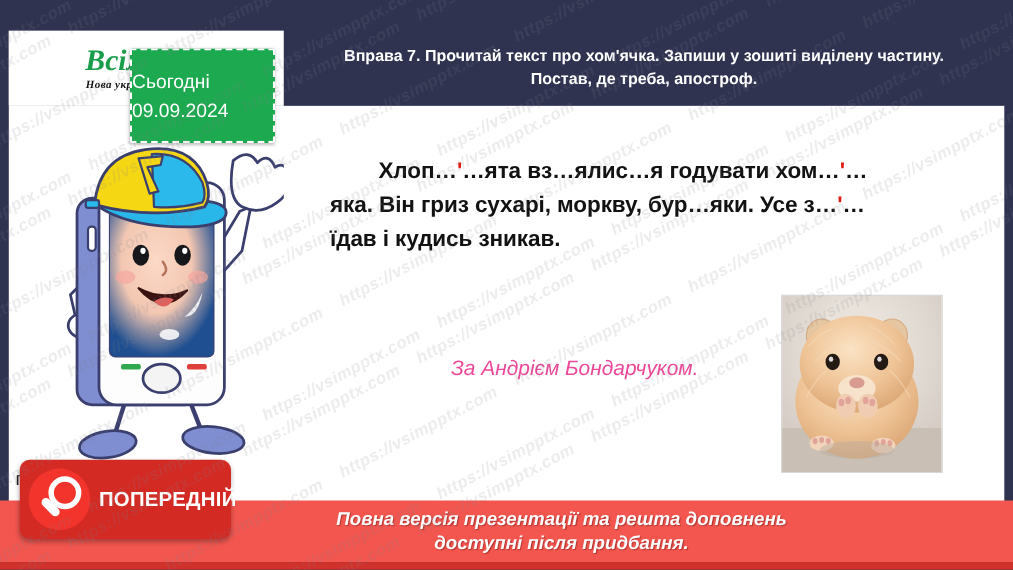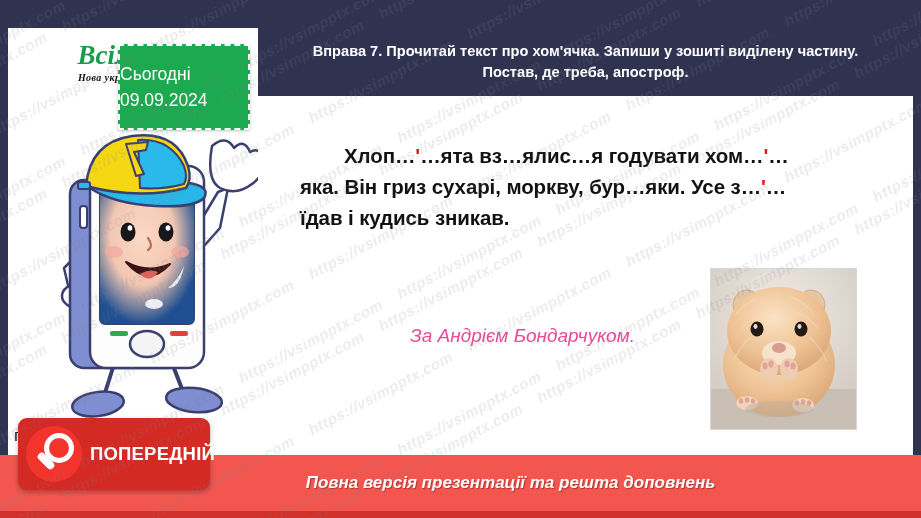--- a/index.html
+++ b/index.html
@@ -274,20 +274,21 @@
   </div>
 
   <div class="hidden-text">
     <div>п</div>
     <div>с</div>
   </div>
 
   <div class="banner">
     <div class="banner-text">
       <span>Повна версія презентації та решта доповнень</span><br>
+      <span>доступні після придбання.</span>
     </div>
   </div>
   <div class="banner-strip"></div>
 
   <div class="preview">
     <div class="preview-icon">
       <svg viewBox="0 0 56 56" width="56" height="56" aria-hidden="true">
         <circle cx="33" cy="22" r="12.5" fill="none" stroke="#ffffff" stroke-width="5"></circle>
         <rect x="10" y="31" width="20" height="8" rx="4" fill="#ffffff" transform="rotate(45 20 35)"></rect>
       </svg>

